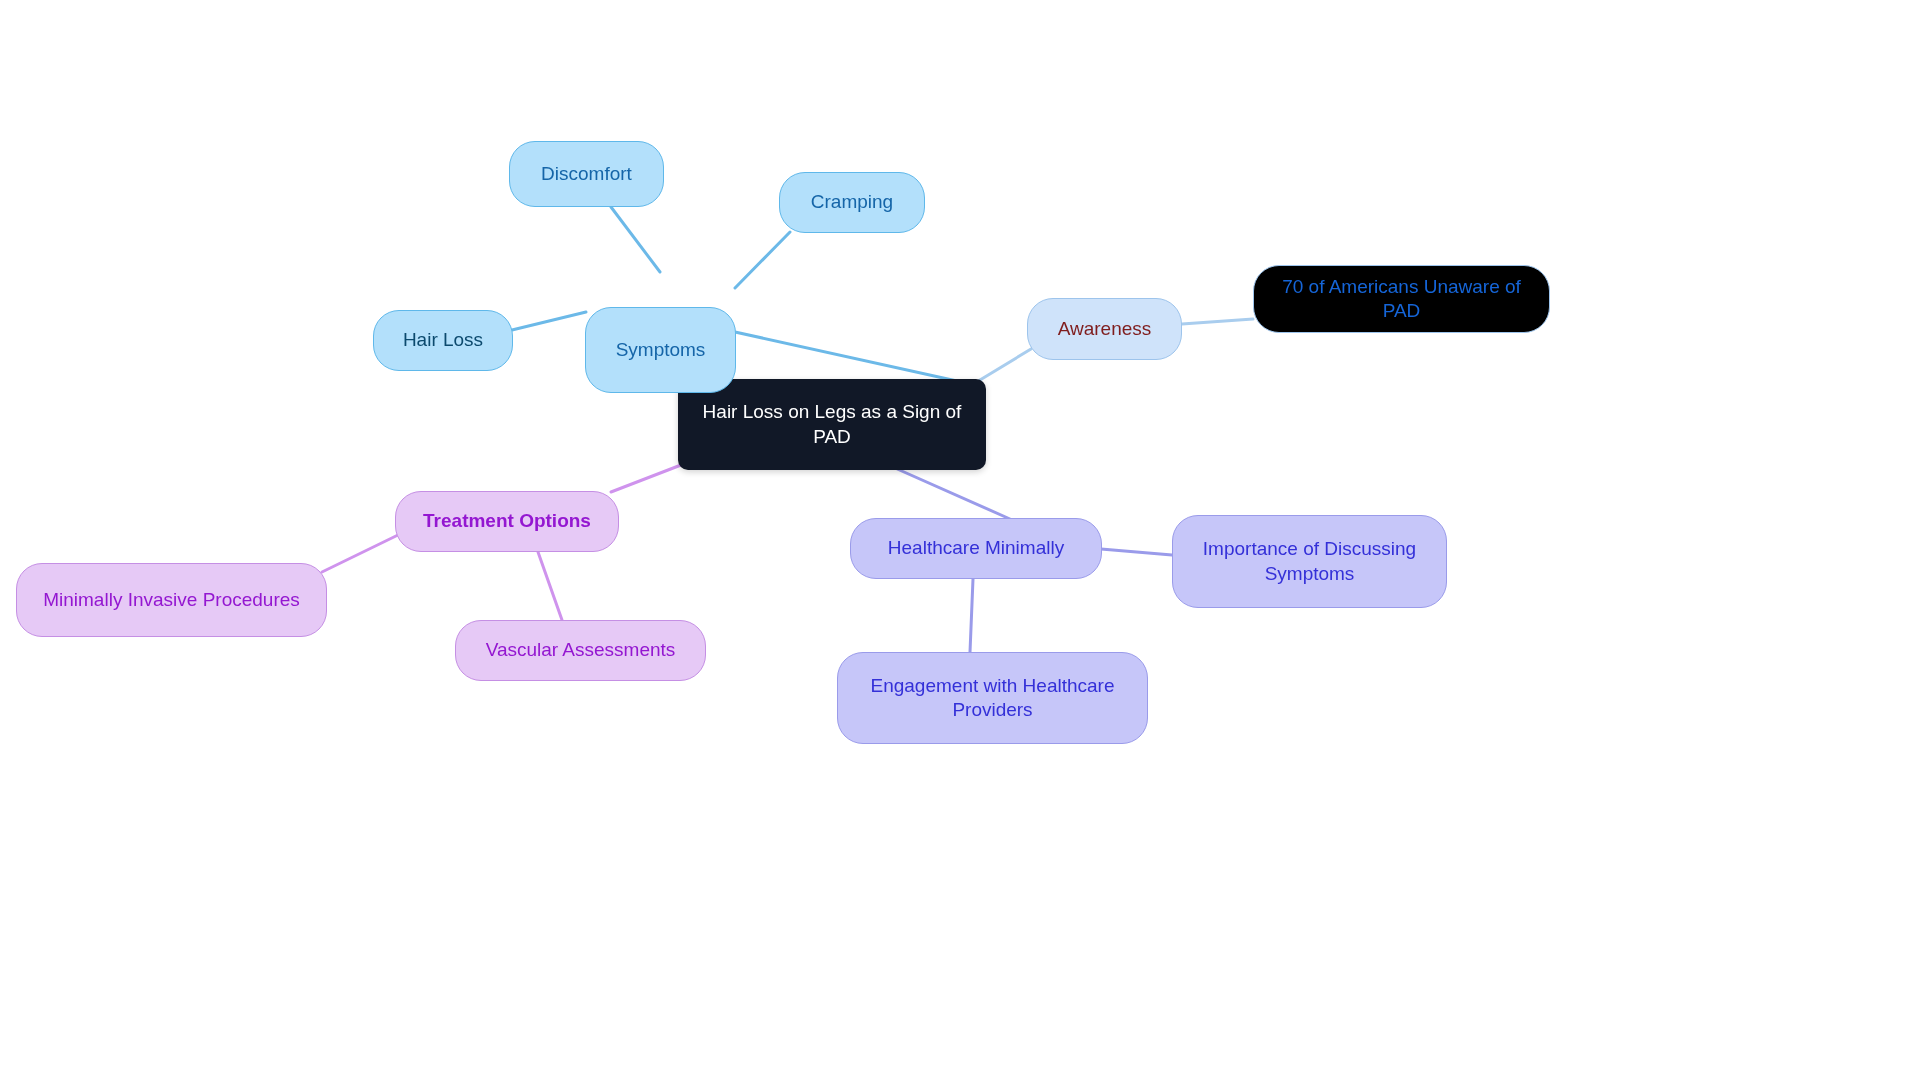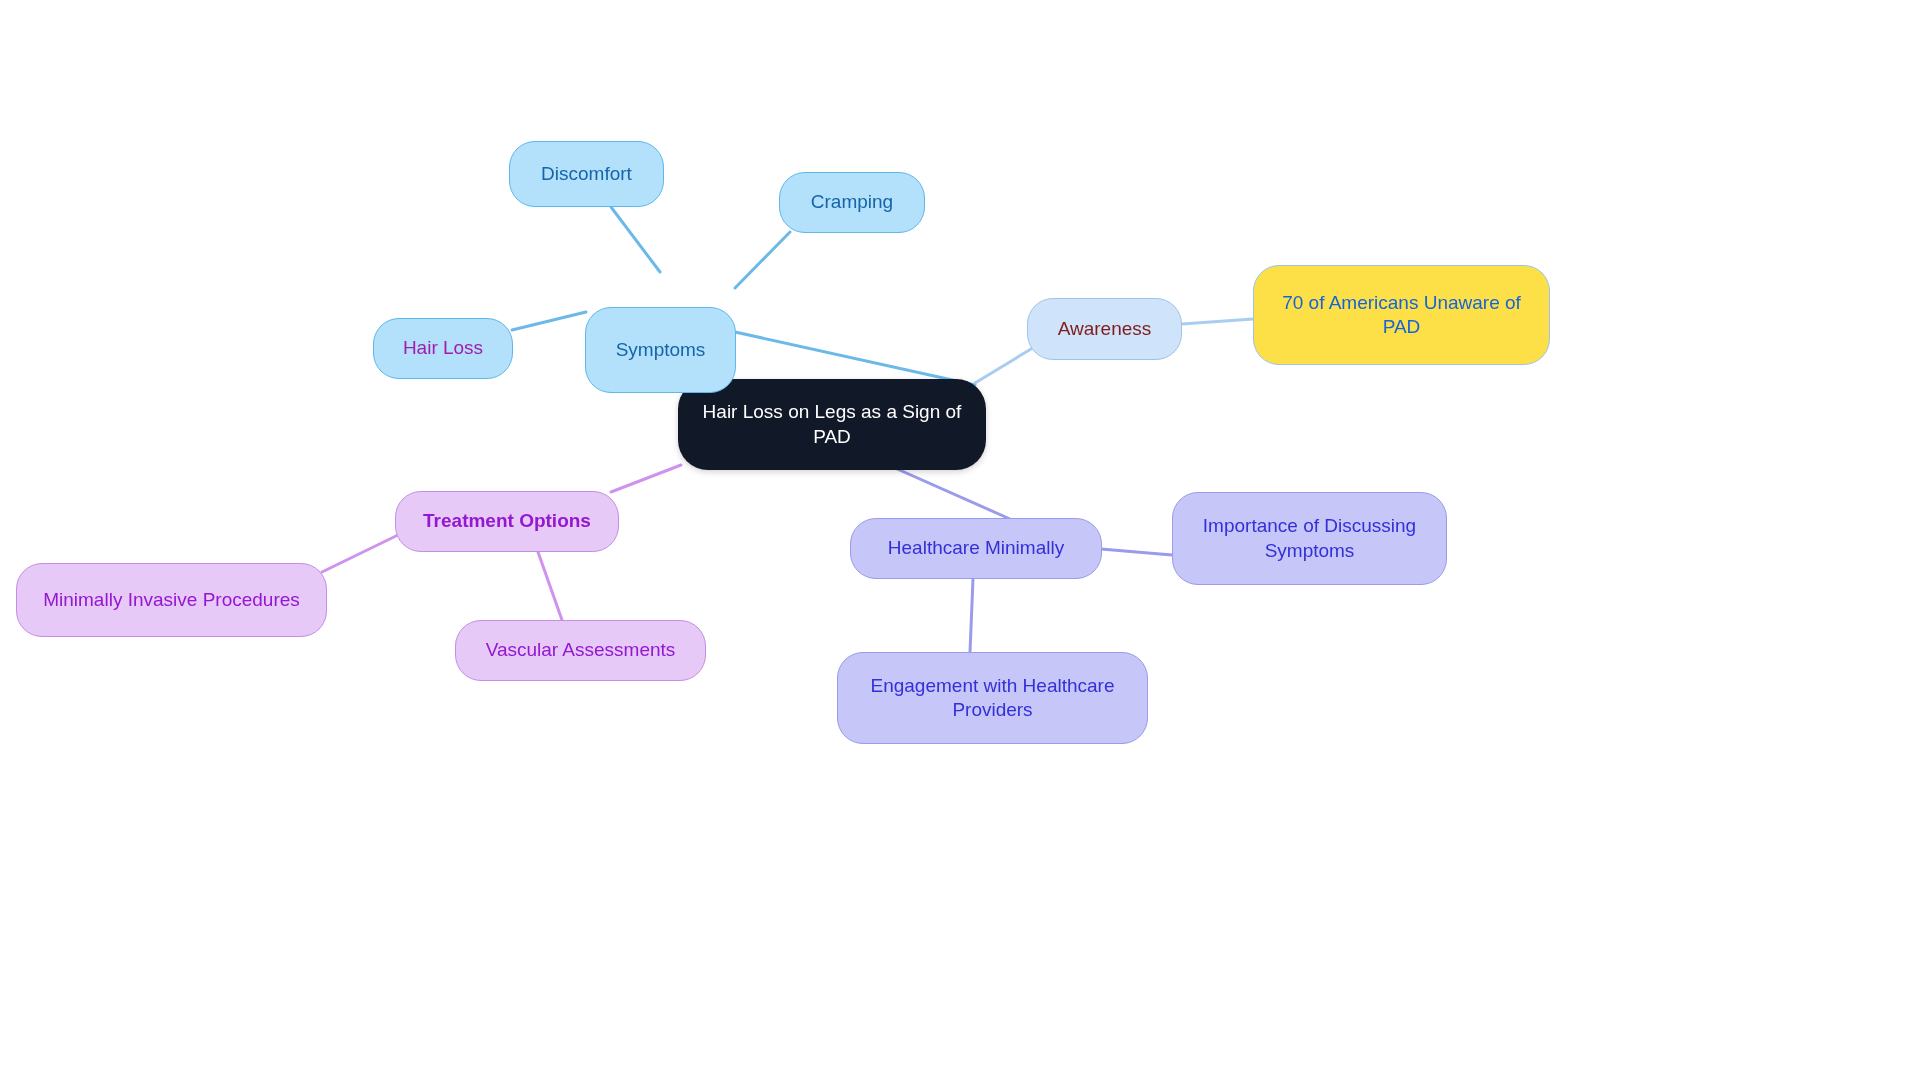--- a/index.html
+++ b/index.html
@@ -37,21 +37,21 @@
     text-align: center;
     border-radius: 26px;
     border-style: solid;
     border-width: 1.5px;
     line-height: 1.28;
     padding: 20px 14px;
     white-space: pre-line;
   }
   .node.root {
     border-width: 0;
-    border-radius: 30px;
+    border-radius: 10px;
     box-shadow: 0 2px 6px rgba(0,0,0,0.18);
   }
   .node-label {
     display: block;
     width: 100%;
   }
 </style>
 </head>
 <body>
 
@@ -68,23 +68,23 @@
       <line x1="973" y1="579" x2="970" y2="652" stroke="#9a9bea" stroke-width="3" stroke-linecap="round"></line>
       <line x1="681" y1="465" x2="611" y2="492" stroke="#cf93ed" stroke-width="3" stroke-linecap="round"></line>
       <line x1="398" y1="535" x2="322" y2="572" stroke="#cf93ed" stroke-width="3" stroke-linecap="round"></line>
       <line x1="538" y1="552" x2="562" y2="620" stroke="#cf93ed" stroke-width="3" stroke-linecap="round"></line>
     </svg>
   <div id="node-layer">
       <div class="node root" style="left: 678px; top: 379px; width: 308px; height: 91px; background: rgb(17, 24, 39); border-color: rgb(17, 24, 39); color: rgb(255, 255, 255); font-size: 19px;"><span class="node-label">Hair Loss on Legs as a Sign of PAD</span></div>
       <div class="node" style="left: 585px; top: 271px; width: 151px; height: 86px; background: rgb(179, 224, 251); border-color: rgb(95, 184, 234); color: rgb(21, 101, 168); font-size: 19px; margin-top: 36px;"><span class="node-label">Symptoms</span></div>
       <div class="node" style="left: 509px; top: 141px; width: 155px; height: 66px; background: rgb(179, 224, 251); border-color: rgb(95, 184, 234); color: rgb(21, 101, 168); font-size: 19px;"><span class="node-label">Discomfort</span></div>
       <div class="node" style="left: 779px; top: 172px; width: 146px; height: 61px; background: rgb(179, 224, 251); border-color: rgb(95, 184, 234); color: rgb(21, 101, 168); font-size: 19px;"><span class="node-label">Cramping</span></div>
-      <div class="node" style="left: 373px; top: 310px; width: 140px; height: 61px; background: rgb(179, 224, 251); border-color: rgb(95, 184, 234); color: #a21caf; font-size: 19px; margin-top: 8px;"><span class="node-label">Hair Loss</span></div>
+      <div class="node" style="left: 373px; top: 310px; width: 140px; height: 61px; background: rgb(179, 224, 251); border-color: rgb(95, 184, 234); color: #0c4a6e; font-size: 19px;"><span class="node-label">Hair Loss</span></div>
       <div class="node" style="left: 1027px; top: 298px; width: 155px; height: 62px; background: rgb(207, 227, 250); border-color: rgb(157, 196, 236); color: #7f1d1d; font-size: 19px;"><span class="node-label">Awareness</span></div>
-      <div class="node" style="left: 1253px; top: 265px; width: 297px; height: 100px; background: #fde047; border-color: rgb(157, 196, 236); color: rgb(21, 101, 216); font-size: 19px;"><span class="node-label">70 of Americans Unaware of PAD</span></div>
+      <div class="node" style="left: 1253px; top: 265px; width: 297px; height: 68px; background: #000000; border-color: rgb(157, 196, 236); color: rgb(21, 101, 216); font-size: 19px;"><span class="node-label">70 of Americans Unaware of PAD</span></div>
       <div class="node" style="left: 850px; top: 518px; width: 252px; height: 61px; background: rgb(198, 198, 249); border-color: rgb(154, 155, 234); color: rgb(52, 48, 216); font-size: 19px;"><span class="node-label">Healthcare Minimally</span></div>
-      <div class="node" style="left: 1172px; top: 492px; width: 275px; height: 93px; background: rgb(198, 198, 249); border-color: rgb(154, 155, 234); color: rgb(52, 48, 216); font-size: 19px;"><span class="node-label">Importance of Discussing Symptoms</span></div>
+      <div class="node" style="left: 1172px; top: 515px; width: 275px; height: 93px; background: rgb(198, 198, 249); border-color: rgb(154, 155, 234); color: rgb(52, 48, 216); font-size: 19px;"><span class="node-label">Importance of Discussing Symptoms</span></div>
       <div class="node" style="left: 837px; top: 652px; width: 311px; height: 92px; background: rgb(198, 198, 249); border-color: rgb(154, 155, 234); color: rgb(52, 48, 216); font-size: 19px;"><span class="node-label">Engagement with Healthcare Providers</span></div>
       <div class="node" style="left: 395px; top: 491px; width: 224px; height: 61px; background: rgb(230, 201, 246); border-color: rgb(197, 143, 228); color: rgb(148, 23, 209); font-size: 19px; font-weight: bold;"><span class="node-label">Treatment Options</span></div>
       <div class="node" style="left: 16px; top: 563px; width: 311px; height: 74px; background: rgb(230, 201, 246); border-color: rgb(197, 143, 228); color: rgb(148, 23, 209); font-size: 19px;"><span class="node-label">Minimally Invasive Procedures</span></div>
       <div class="node" style="left: 455px; top: 620px; width: 251px; height: 61px; background: rgb(230, 201, 246); border-color: rgb(197, 143, 228); color: rgb(148, 23, 209); font-size: 19px;"><span class="node-label">Vascular Assessments</span></div>
     </div>
 </div>
 
 </body></html>

